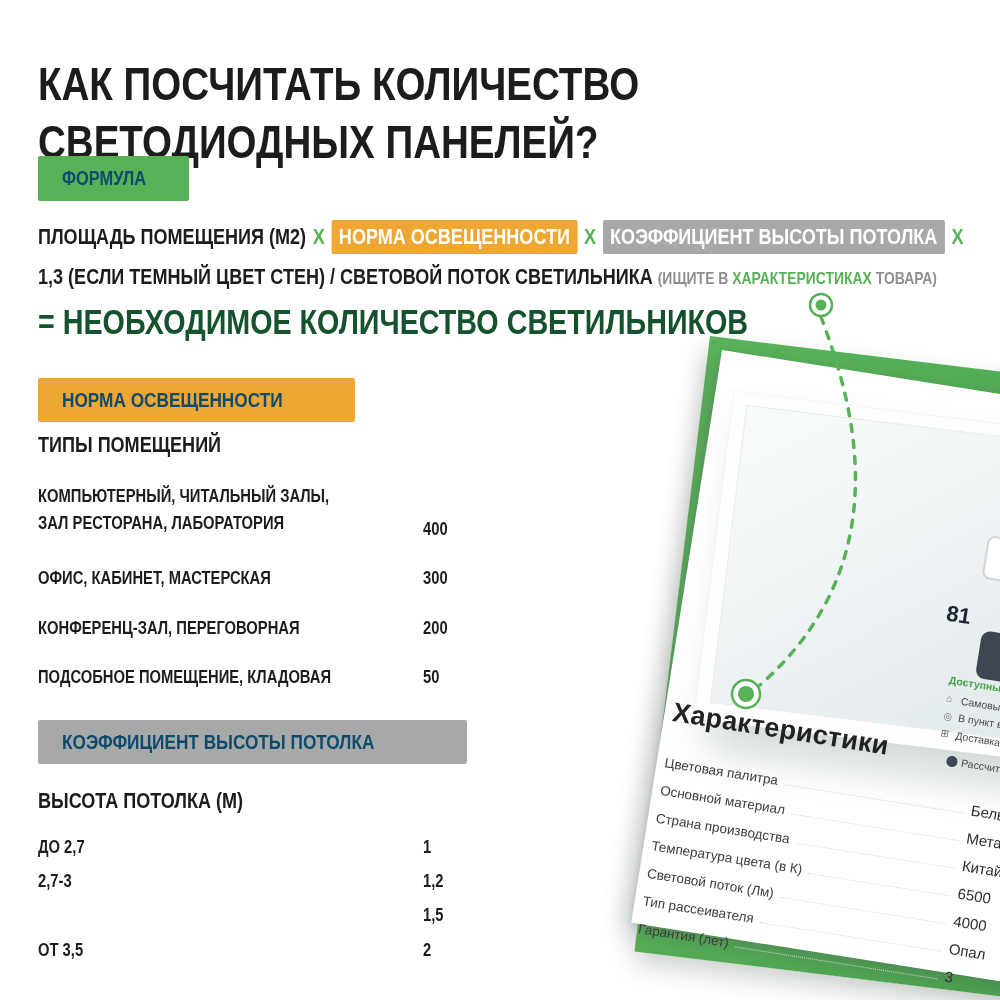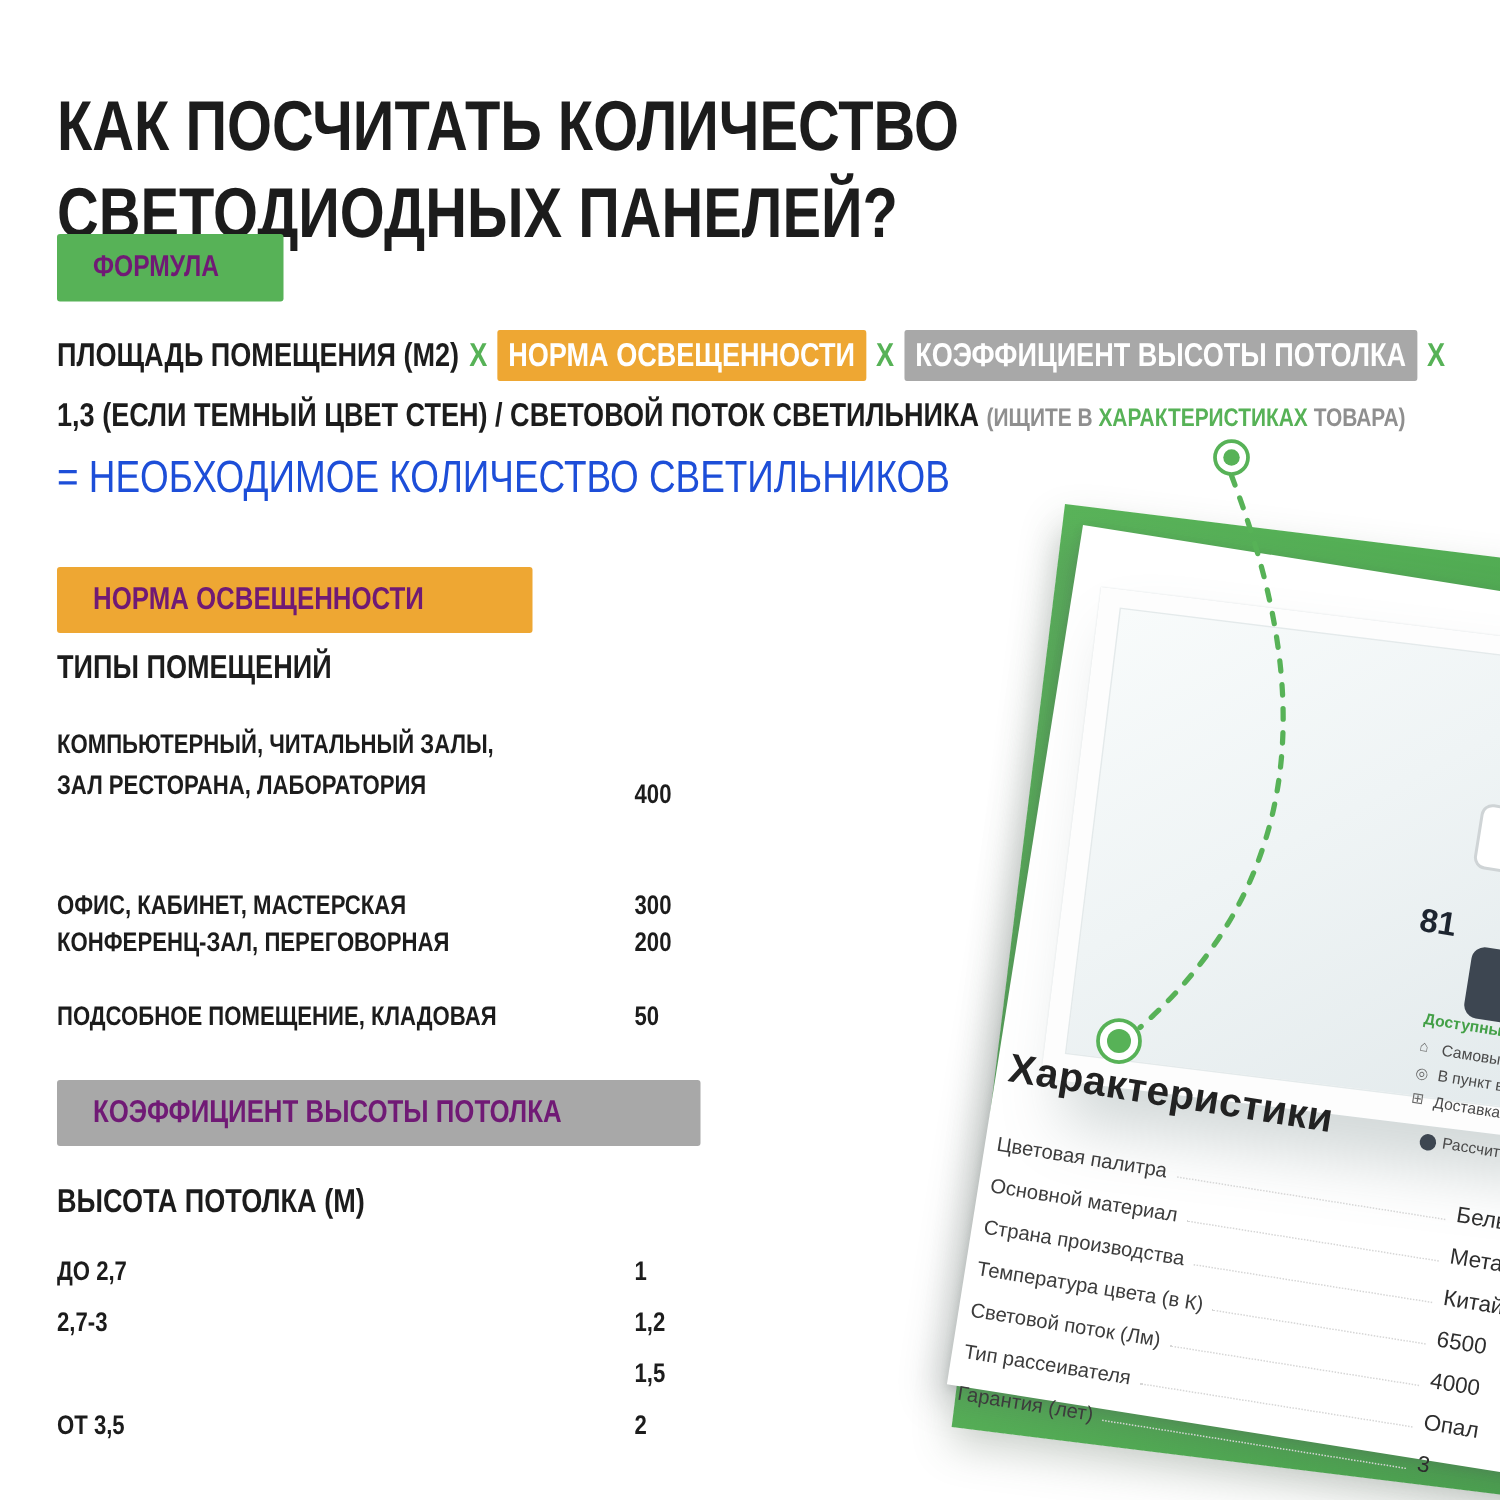--- a/index.html
+++ b/index.html
@@ -7,35 +7,35 @@
     width:1000px;height:1000px;overflow:hidden;position:relative;
     background:#ffffff;
     font-family:"Liberation Sans", sans-serif;
     color:#1c1c1c;
   }
   .abs{position:absolute;}
   
   .cond{display:inline-block;transform:scaleX(.82);transform-origin:0 50%;white-space:nowrap;}
   
   .title{left:38px;top:24px;font-size:47px;line-height:1.22;font-weight:bold;letter-spacing:0;}
-  .badge{border-radius:2px;color:#701a75;font-weight:bold;}
+  .badge{border-radius:2px;color:#0c4a6e;font-weight:bold;}
   .badge .cond{transform-origin:0 50%;}
   .badge-green{left:38px;top:156px;background:#57b257;font-size:20px;padding:11px 24px;}
   .badge-orange{left:38px;top:378px;background:#eea733;font-size:21px;padding:10px 24px;}
   .badge-gray{left:38px;top:720px;background:#a8a8a8;font-size:21px;padding:10px 24px;}
   .fline{left:38px;font-size:22px;font-weight:bold;white-space:nowrap;}
   .fline1{top:224px;}
   .fline2{top:264px;}
   .xsep{color:#57b257;font-weight:bold;padding:0 2px;}
   .hl{color:#fff;padding:4px 9px 5px 9px;border-radius:2px;}
   .hl-orange{background:#eea733;}
   .hl-gray{background:#a8a8a8;}
   .note{font-size:17px;color:#8f8f8f;font-weight:bold;}
   .note .green{color:#57b257;}
-  .result{left:38px;top:302px;font-size:30px;font-weight:normal;color:#1d4ed8;}
+  .result{left:38px;top:302px;font-size:35px;font-weight:bold;color:#14532d;}
   .trow{left:38px;font-weight:bold;font-size:18px;width:640px;}
   .tval{position:absolute;left:385px;top:0;}
   .theader{font-size:22px;}
   
   .green-sheet{
     left:710px;top:336px;width:700px;height:620px;
     background:linear-gradient(105deg,#5ab45a 0%,#49a44d 70%,#3f9a46 100%);
     transform:rotate(7deg);transform-origin:0 0;
     box-shadow:0 12px 26px rgba(70,90,70,.25);
     z-index:10;
@@ -120,21 +120,21 @@
 
 <div class="abs trow theader" style="top:432px;">
   <span class="cond">ТИПЫ ПОМЕЩЕНИЙ</span>
 </div>
 
 <div class="abs trow" style="top:486px;">
   <span class="cond">КОМПЬЮТЕРНЫЙ, ЧИТАЛЬНЫЙ ЗАЛЫ,</span><br>
   <span class="cond" style="position:relative;top:6px;">ЗАЛ РЕСТОРАНА, ЛАБОРАТОРИЯ</span>
   <span class="tval" style="top:33px;"><span class="cond">400</span></span>
 </div>
-<div class="abs trow" style="top:568px;margin-top:25px;">
+<div class="abs trow" style="top:568px;">
   <span class="cond">ОФИС, КАБИНЕТ, МАСТЕРСКАЯ</span>
   <span class="tval"><span class="cond">300</span></span>
 </div>
 <div class="abs trow" style="top:618px;">
   <span class="cond">КОНФЕРЕНЦ-ЗАЛ, ПЕРЕГОВОРНАЯ</span>
   <span class="tval"><span class="cond">200</span></span>
 </div>
 <div class="abs trow" style="top:667px;">
   <span class="cond">ПОДСОБНОЕ ПОМЕЩЕНИЕ, КЛАДОВАЯ</span>
   <span class="tval"><span class="cond">50</span></span>

